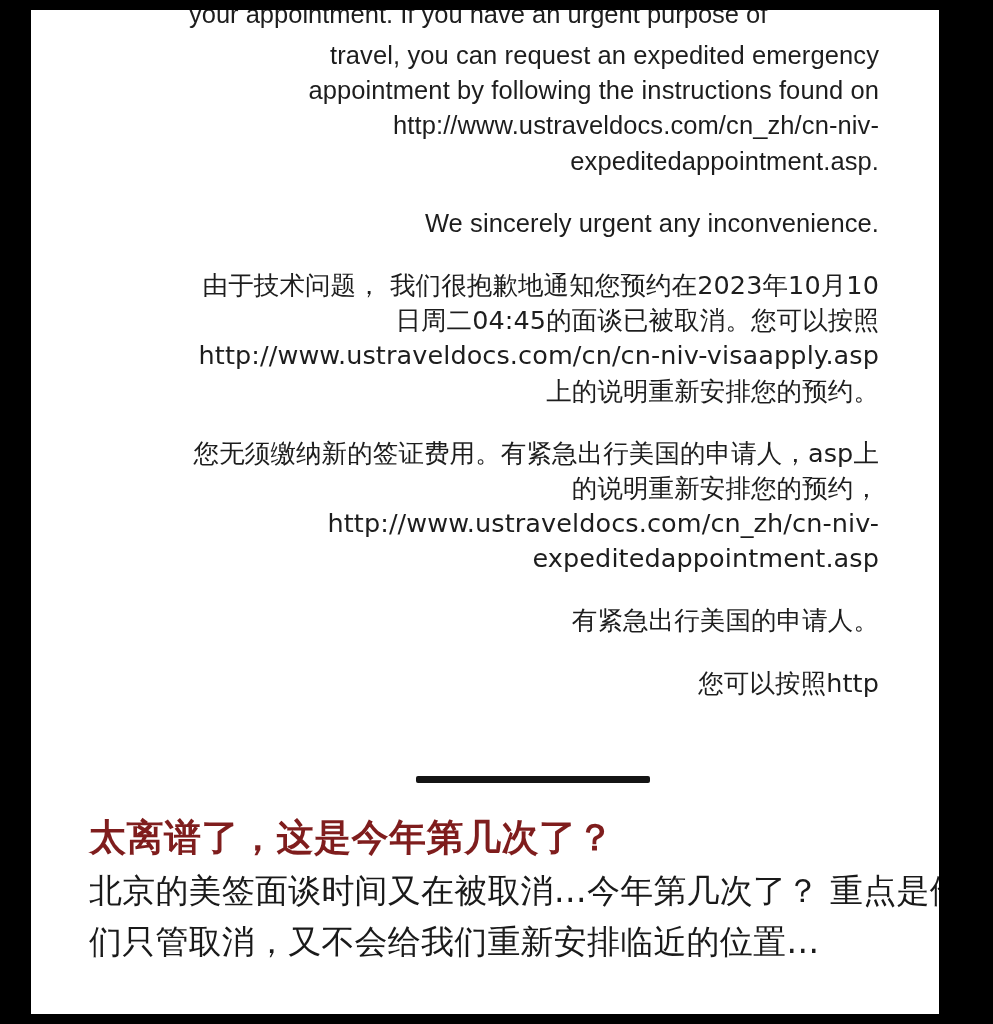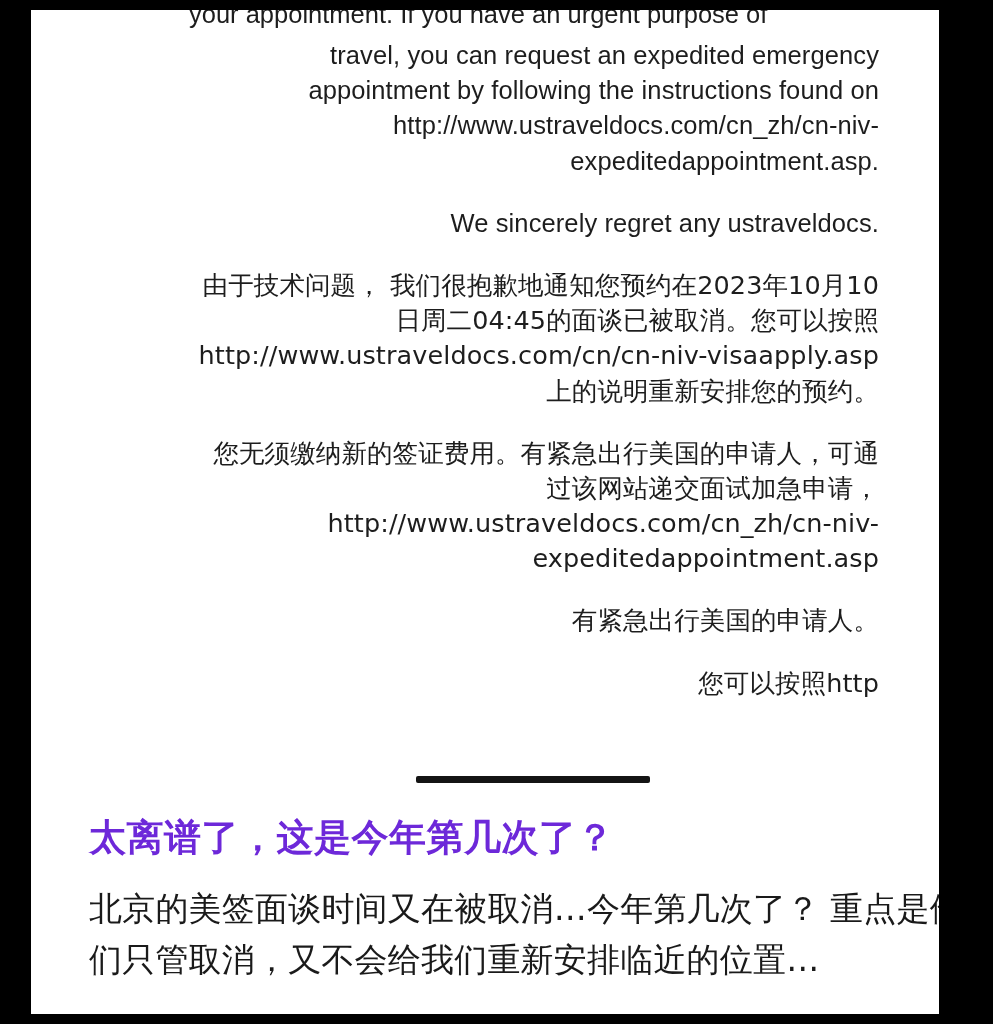--- a/index.html
+++ b/index.html
@@ -82,25 +82,25 @@
     border-radius: 2px;
   }
   
   .post {
     position: absolute;
     left: 58px;
     top: 805px;
     width: 890px;
   }
   .post-title {
-    margin: 0 0 22px 0;
+    margin: 0 0 4px 0;
     font-family: Liberation Sans, sans-serif;
     font-size: 37px;
     font-weight: bold;
-    color: #6d28d9;
+    color: #7f1d1d;
     letter-spacing: 0.5px;
     line-height: 1.25;
   }
   .post-text {
     margin: 0;
     font-family: "DejaVu Sans", "Liberation Sans", sans-serif;
     font-size: 33px;
     color: #1a1a1a;
     line-height: 1.55;
     letter-spacing: 0.2px;
@@ -122,23 +122,23 @@
 <div class="screen">
   <div class="doc-card">
     <div class="doc-inner">
 
       <div class="cut-line">
         <span>your appointment. If you have an urgent purpose of</span>
       </div>
 
       <div class="email-body">
         <p style="margin-top:32px">travel, you can request an expedited emergency appointment by following the instructions found on http://www.ustraveldocs.com/cn_zh/cn-niv-expeditedappointment.asp.</p>
-        <p>We sincerely regret any ustraveldocs.</p>
+        <p>We sincerely urgent any inconvenience.</p>
         <p class="cn">由于技术问题， 我们很抱歉地通知您预约在2023年10月10日周二04:45的面谈已被取消。您可以按照http://www.ustraveldocs.com/cn/cn-niv-visaapply.asp上的说明重新安排您的预约。</p>
-        <p class="cn">您无须缴纳新的签证费用。有紧急出行美国的申请人，可通过该网站递交面试加急申请，http://www.ustraveldocs.com/cn_zh/cn-niv-expeditedappointment.asp</p>
+        <p class="cn">您无须缴纳新的签证费用。有紧急出行美国的申请人，asp上的说明重新安排您的预约，http://www.ustraveldocs.com/cn_zh/cn-niv-expeditedappointment.asp</p>
         <p class="cn">有紧急出行美国的申请人。</p>
         <p class="cn">您可以按照http</p>
       </div>
 
       <div class="sep"></div>
 
       <div class="post">
         <h1 class="post-title">太离谱了，这是今年第几次了？</h1>
         <p class="post-text">北京的美签面谈时间又在被取消…今年第几次了？ 重点是他们只管取消，又不会给我们重新安排临近的位置…</p>
       </div>

